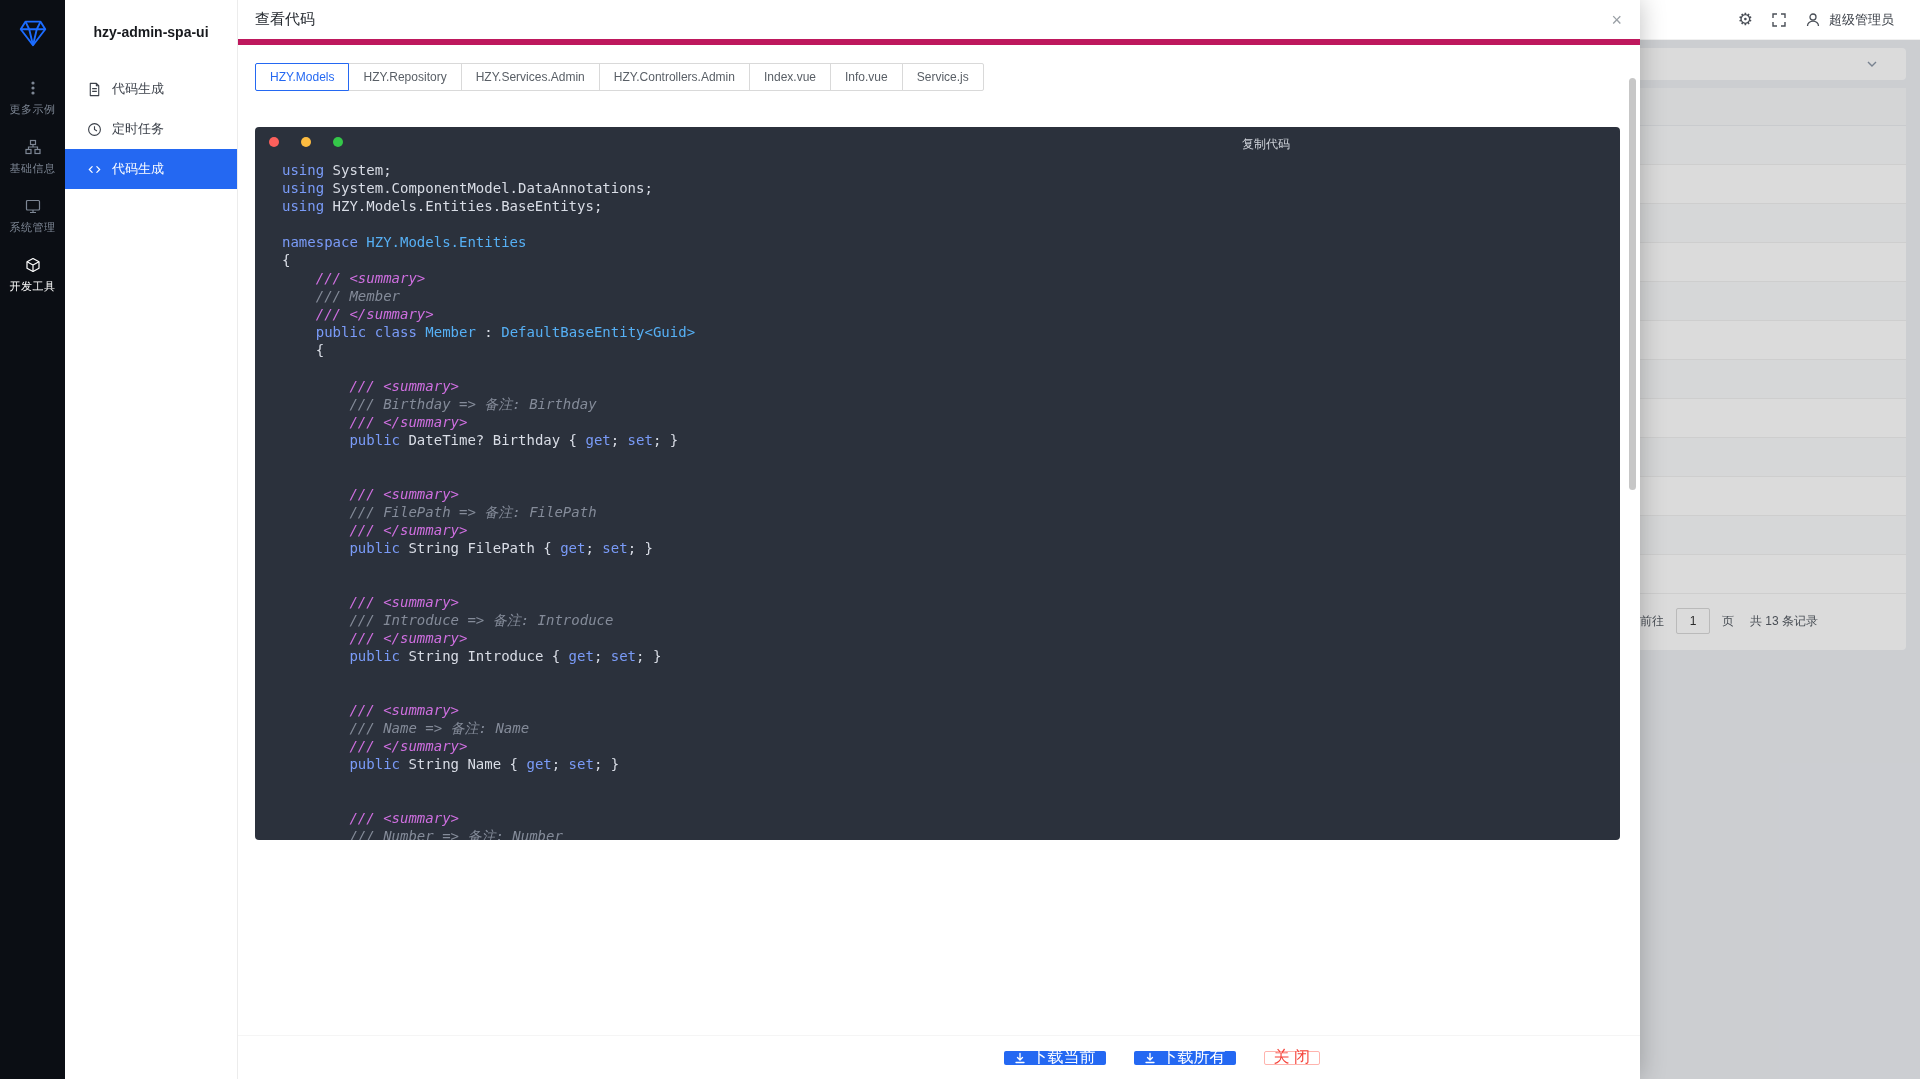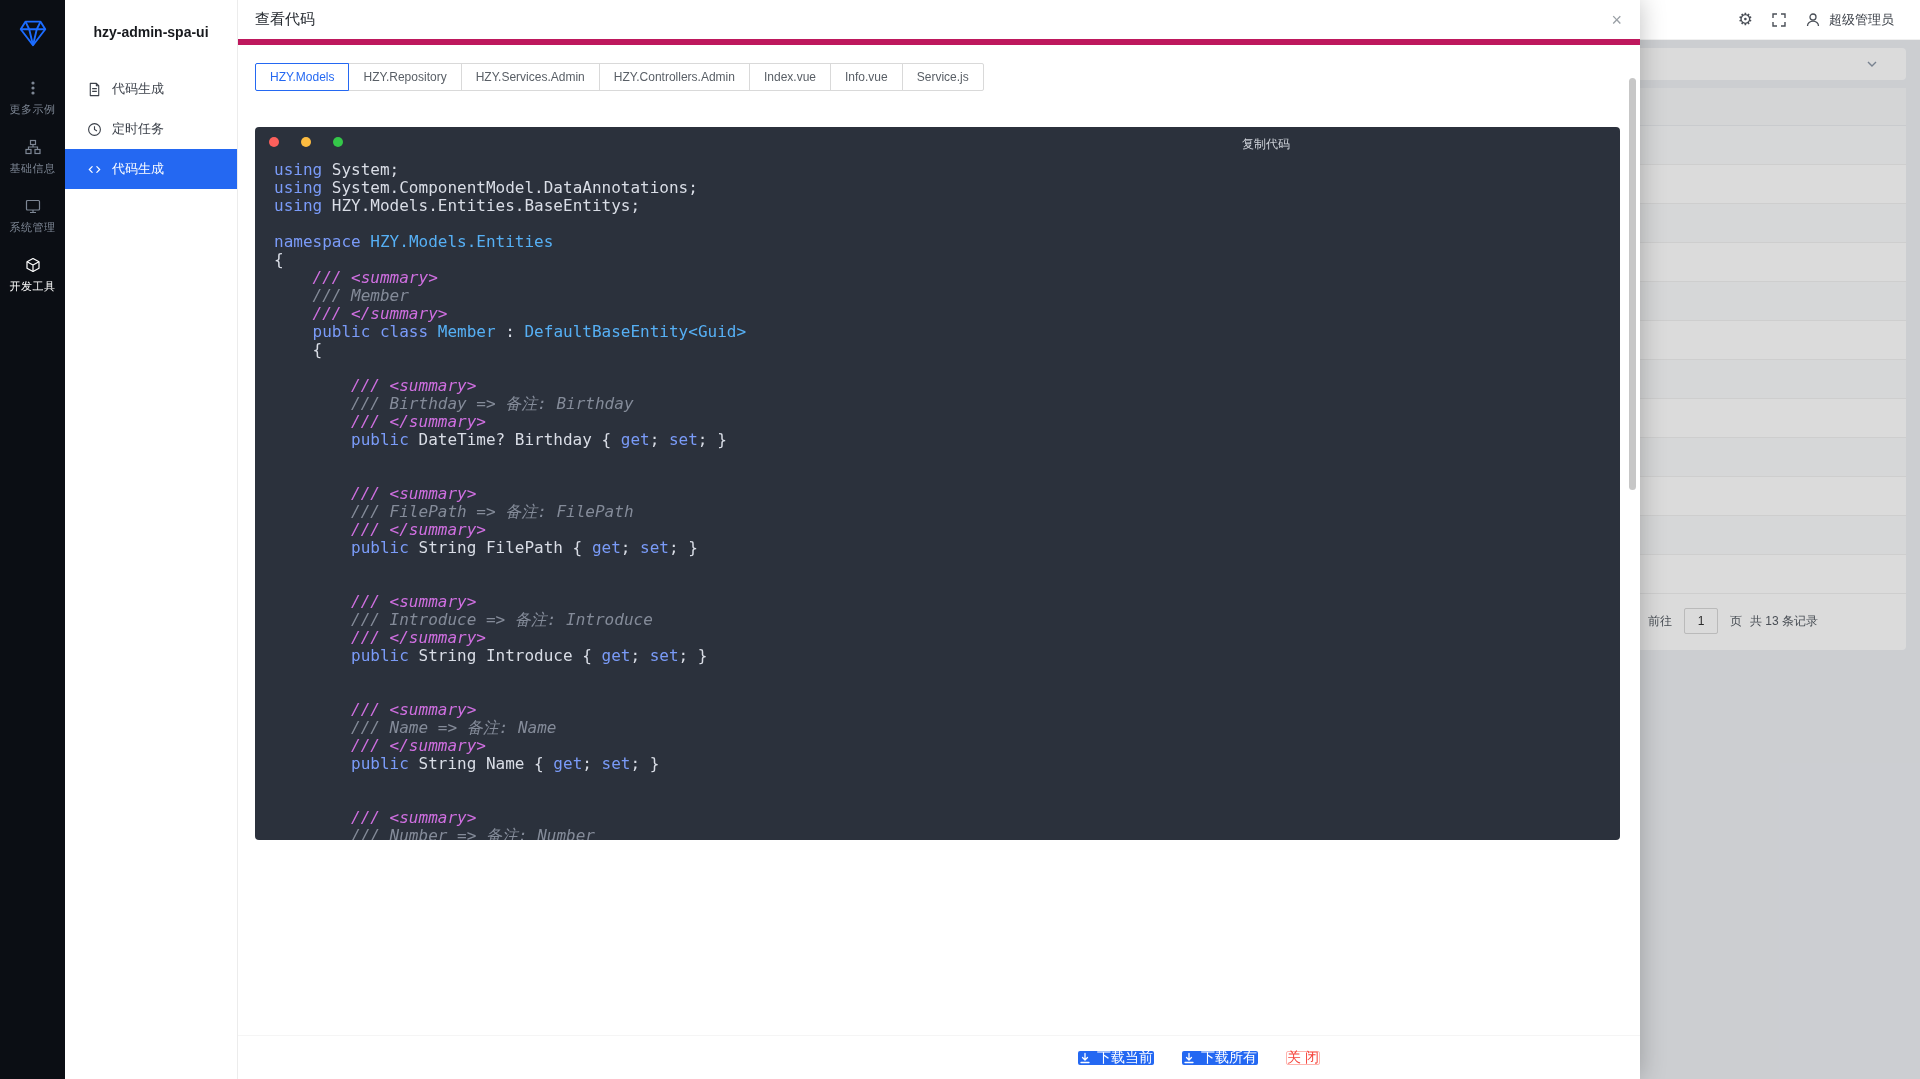--- a/index.html
+++ b/index.html
@@ -66,32 +66,32 @@
   .tab:first-child { margin-left:0; border-radius:2px 0 0 2px; }
   .tab:last-child { border-radius:0 2px 2px 0; }
   .tab.active { color:var(--accent); border-color:var(--accent); z-index:2; }
 
   .code-panel { margin-top:36px; background:var(--code-bg); border-radius:4px;
     height:713px; position:relative; overflow:hidden; }
   .code-head { height:30px; display:flex; align-items:center; padding:0 14px; gap:22px; }
   .dot { width:10px; height:10px; border-radius:50%; }
   .dot-r { background:#fc605c; } .dot-y { background:#fdbc40; } .dot-g { background:#34c749; }
   .copy { position:absolute; top:9px; right:330px; color:#cfd3da; font-size:12px; cursor:pointer; }
-  pre.code { font-family:"DejaVu Sans Mono", monospace; font-size:16px; line-height:18px;
-    color:#d9dde6; padding:4px 0 0 19px; }
+  pre.code { font-family:"DejaVu Sans Mono", monospace; font-size:14px; line-height:18px;
+    color:#d9dde6; padding:4px 0 0 27px; }
   pre.code div { white-space:pre; }
   .tok-k { color:#7a9bf8; }
   .tok-t { color:#56b0f5; }
   .tok-d { color:#cf6fe0; font-style:italic; }
   .tok-c { color:#848b99; font-style:italic; }
 
   .modal-footer { flex:0 0 44px; display:flex; align-items:center; justify-content:flex-end;
     gap:28px; padding-right:320px; border-top:1px solid #f5f5f5; margin-top:auto; }
-  .btn { height:14px; display:inline-flex; align-items:center; gap:6px; padding:0 0;
-    font-size:14px; border-radius:2px; cursor:pointer; border:1px solid transparent;
+  .btn { height:14px; display:inline-flex; align-items:center; gap:6px; padding:0 9px;
+    font-size:16px; border-radius:2px; cursor:pointer; border:1px solid transparent;
     font-family:"Liberation Sans", sans-serif; }
   .btn.primary { background:var(--accent); color:#ffffff; }
   .btn.danger { background:#ffffff; color:var(--danger); border-color:#ffb4ae; }
   .scroll-thumb { position:absolute; right:4px; top:78px; width:7px; height:412px;
     border-radius:4px; background:#c7c7c7; }
 
   .icon svg { display:block; }
 </style>
 </head>
 <body>
@@ -224,21 +224,21 @@
       <div class="pg-select">
         <span class="icon">
           <svg width="10" height="10" viewBox="0 0 12 12" fill="none" stroke="#9aa3ad" stroke-width="1.4">
             <path d="M2 4 L6 8 L10 4"></path>
           </svg>
         </span>
       </div>
       <span>前往</span>
       <input class="pg-input" value="1" style="">
       <span>页</span>
-      <span style="">共 13 条记录</span>
+      <span style="margin-left:8px;">共 13 条记录</span>
     </div>
   </div>
 </div>
 <div class="mask"></div>
 
 <div class="modal">
   <div class="modal-header">
     <span>查看代码</span>
     <span class="modal-close">×</span>
   </div>

